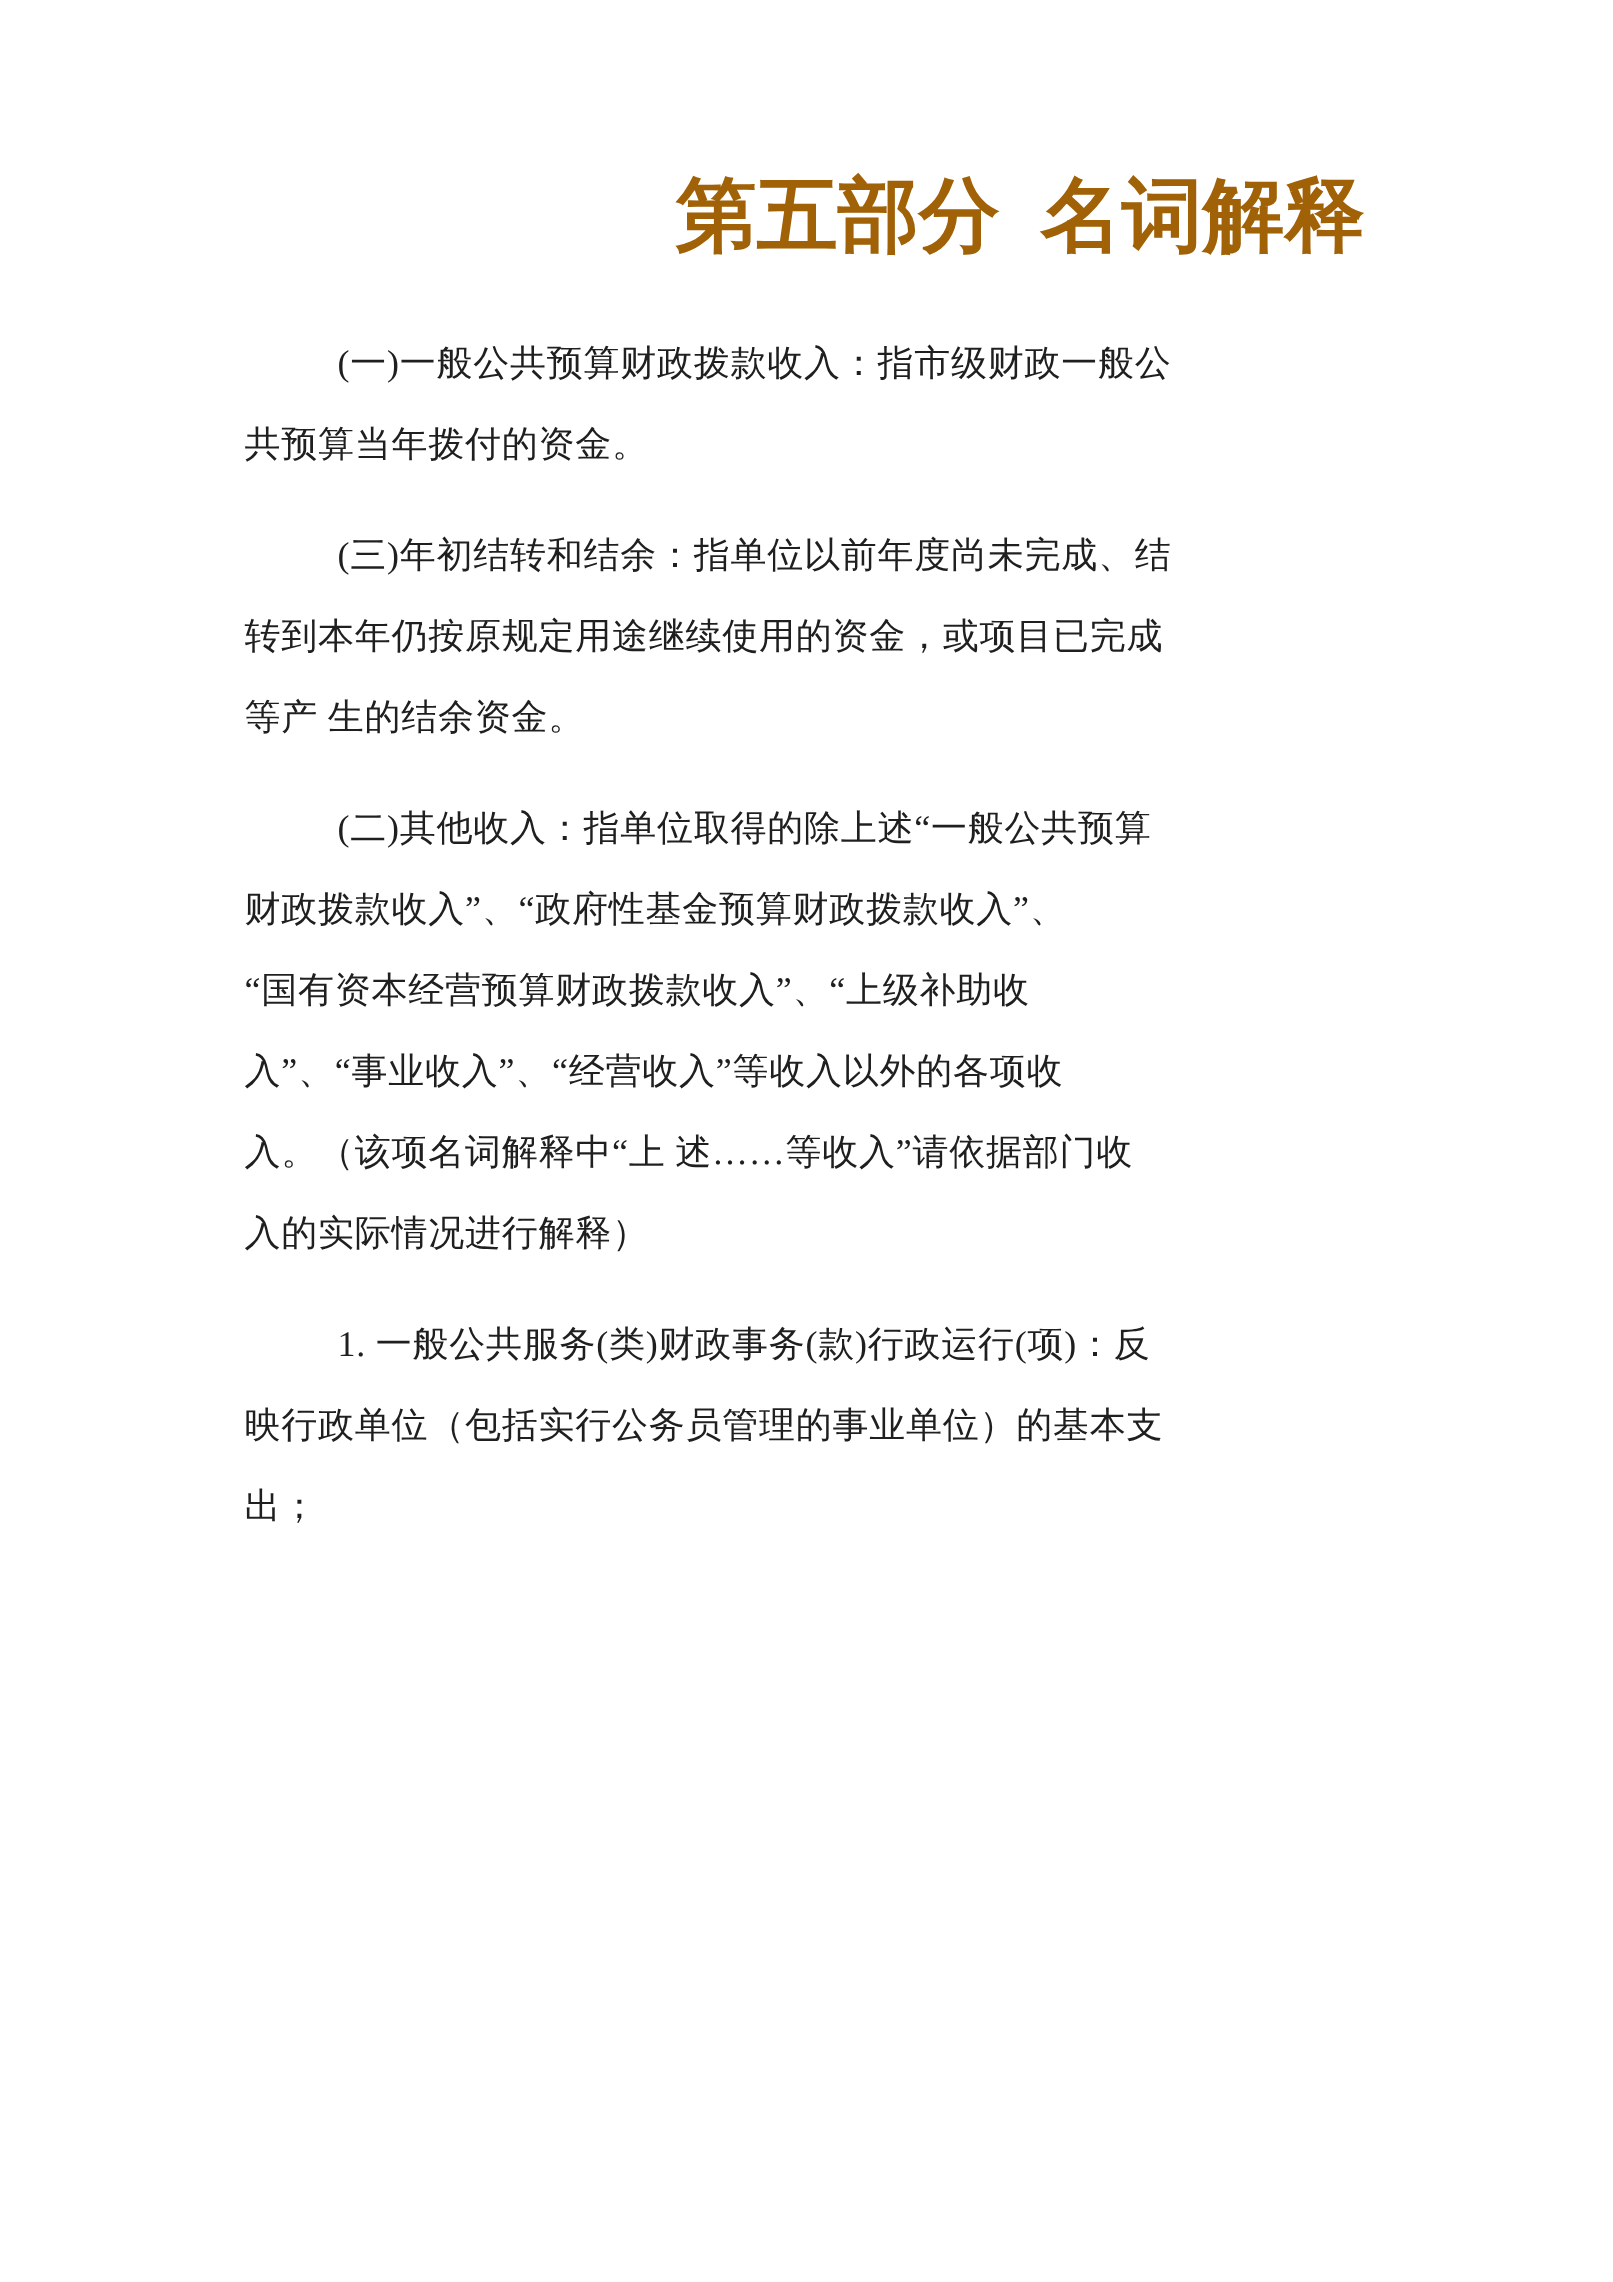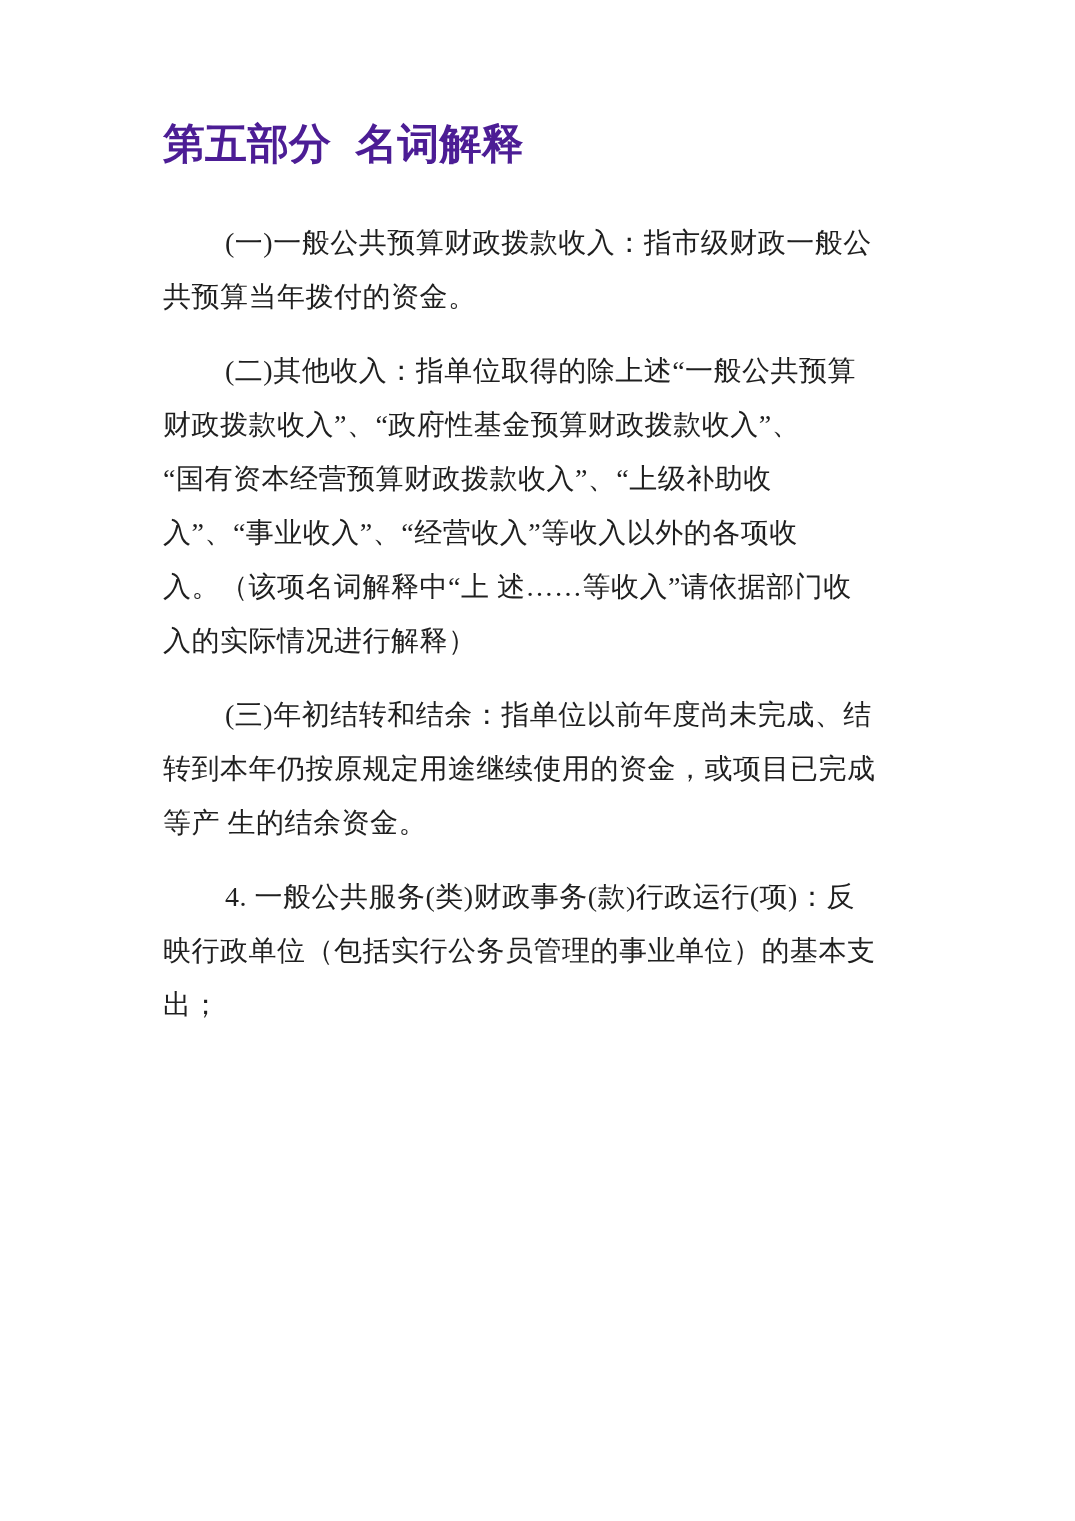--- a/index.html
+++ b/index.html
@@ -17,57 +17,57 @@
     color: #1f1f1f;
   }
   .content {
     position: absolute;
     left: 163px;
     top: 118px;
     width: 747px;
   }
   .doc-title {
     margin: 0 0 46px 0;
-    font-size: 42px;
+    font-size: 54px;
     line-height: 52px;
     font-weight: 700;
-    color: #4c1d95;
-    text-align: left;
+    color: #a16207;
+    text-align: right;
     word-spacing: 14px;
     white-space: nowrap;
   }
   .para {
     margin: 20px 0 0 0;
-    font-size: 28px;
+    font-size: 24px;
     line-height: 54px;
     text-indent: 62px;
     white-space: pre-line;
     letter-spacing: 0.5px;
   }
   
   .para:nth-of-type(6),
   .para:nth-of-type(7) {
     margin-top: 0;
   }
 </style>
 </head>
 <body>
 
 <div class="page">
   <div class="content">
     <h1 class="doc-title">第五部分 名词解释</h1>
 
   <p class="para">(一)一般公共预算财政拨款收入：指市级财政一般公
 共预算当年拨付的资金。</p>
+      <p class="para">(三)年初结转和结余：指单位以前年度尚未完成、结
+转到本年仍按原规定用途继续使用的资金，或项目已完成
+等产 生的结余资金。</p>
       <p class="para">(二)其他收入：指单位取得的除上述“一般公共预算
 财政拨款收入”、“政府性基金预算财政拨款收入”、
 “国有资本经营预算财政拨款收入”、“上级补助收
 入”、“事业收入”、“经营收入”等收入以外的各项收
 入。（该项名词解释中“上 述……等收入”请依据部门收
 入的实际情况进行解释）</p>
-      <p class="para">(三)年初结转和结余：指单位以前年度尚未完成、结
-转到本年仍按原规定用途继续使用的资金，或项目已完成
-等产 生的结余资金。</p>
-      <p class="para">4. 一般公共服务(类)财政事务(款)行政运行(项)：反
+      <p class="para">1. 一般公共服务(类)财政事务(款)行政运行(项)：反
 映行政单位（包括实行公务员管理的事业单位）的基本支
 出；</p>
     </div>
 </div>
 
 </body></html>

